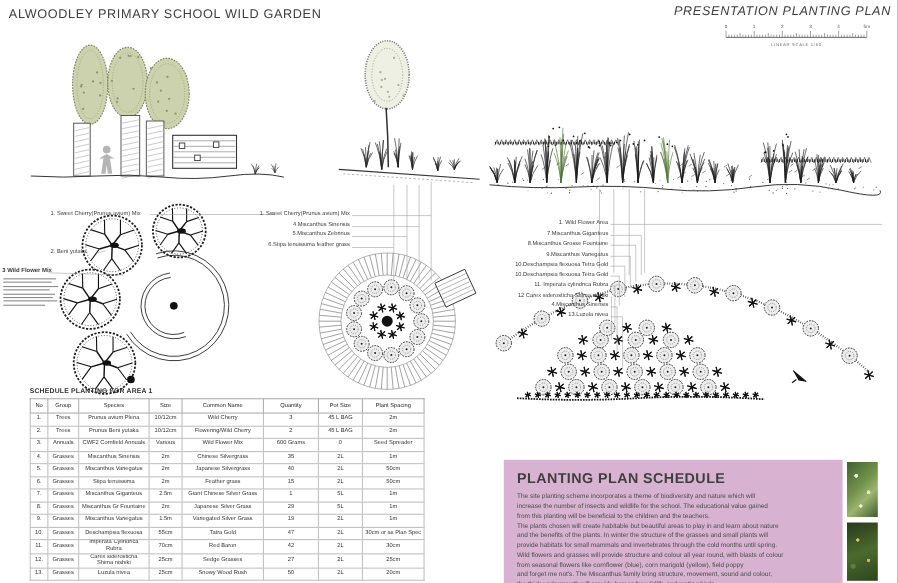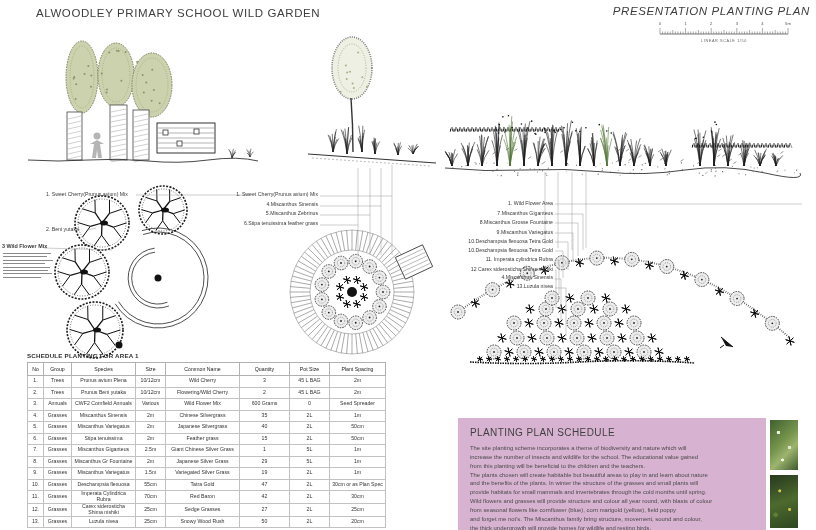--- a/index.html
+++ b/index.html
@@ -2,38 +2,38 @@
 <html><head>
 <meta charset="utf-8">
 <style>
   html,body{margin:0;padding:0;background:#888;}
   *{box-sizing:border-box;}
   .sheet{
     position:relative;width:816px;height:530px;background:#ffffff;
     overflow:hidden;font-family:"Liberation Sans",sans-serif;color:#3a3a3a;
   }
   .abs{position:absolute;}
-  .title-left{left:8px;top:7px;font-size:11.5px;letter-spacing:.6px;color:#3d3d3d;margin-left:28px;}
+  .title-left{left:8px;top:7px;font-size:11.5px;letter-spacing:.6px;color:#3d3d3d;}
   .title-right{right:6px;top:5px;font-size:11.5px;letter-spacing:.6px;color:#3d3d3d;font-style:italic;}
   svg.layer{position:absolute;left:0;top:0;}
   .plan-label{font-size:5.2px;color:#3a3a3a;line-height:1.1;white-space:nowrap;}
   .r-align{text-align:right;width:130px;}
   .wf-label{font-weight:700;font-size:5.4px;}
   .tbl-title{left:27px;top:352px;font-size:6.2px;font-weight:700;color:#2f2f2f;letter-spacing:.2px;}
   table.sched{
     position:absolute;left:27px;top:362px;width:358px;border-collapse:collapse;
     font-size:5.2px;color:#333;table-layout:fixed;
   }
   table.sched th{font-weight:400;color:#222;height:13px;border:0.5px solid #b0b0b0;padding:0 2px;text-align:center;}
   table.sched td{height:11.5px;border:0.5px solid #c2c2c2;padding:0 2px;text-align:center;line-height:1.15;overflow:hidden;}
   .pink-box{
     left:458px;top:418px;width:308px;height:112px;background:#d7b3d1;
     padding:9px 10px 6px 12px;
   }
-  .pink-title{font-size:10px;font-weight:400;color:#3f3f3f;letter-spacing:.4px;}
+  .pink-title{font-size:13px;font-weight:700;color:#3f3f3f;letter-spacing:.4px;}
   .pink-body{margin-top:6px;font-size:5.9px;color:#4a4a4a;line-height:1.5;white-space:pre-line;}
   .photo{width:28px;left:770px;}
   .photo-1{
     top:420px;height:50px;
     background:
       radial-gradient(circle at 30% 25%, #e9efdc 1.5px, rgba(0,0,0,0) 2px),
       radial-gradient(circle at 70% 55%, #dfe8cd 1.5px, rgba(0,0,0,0) 2px),
       radial-gradient(circle at 45% 80%, #f0f4e4 1.2px, rgba(0,0,0,0) 1.8px),
       linear-gradient(135deg,#41602f,#75954d 45%,#9db46e 65%,#3c5a30);
   }

